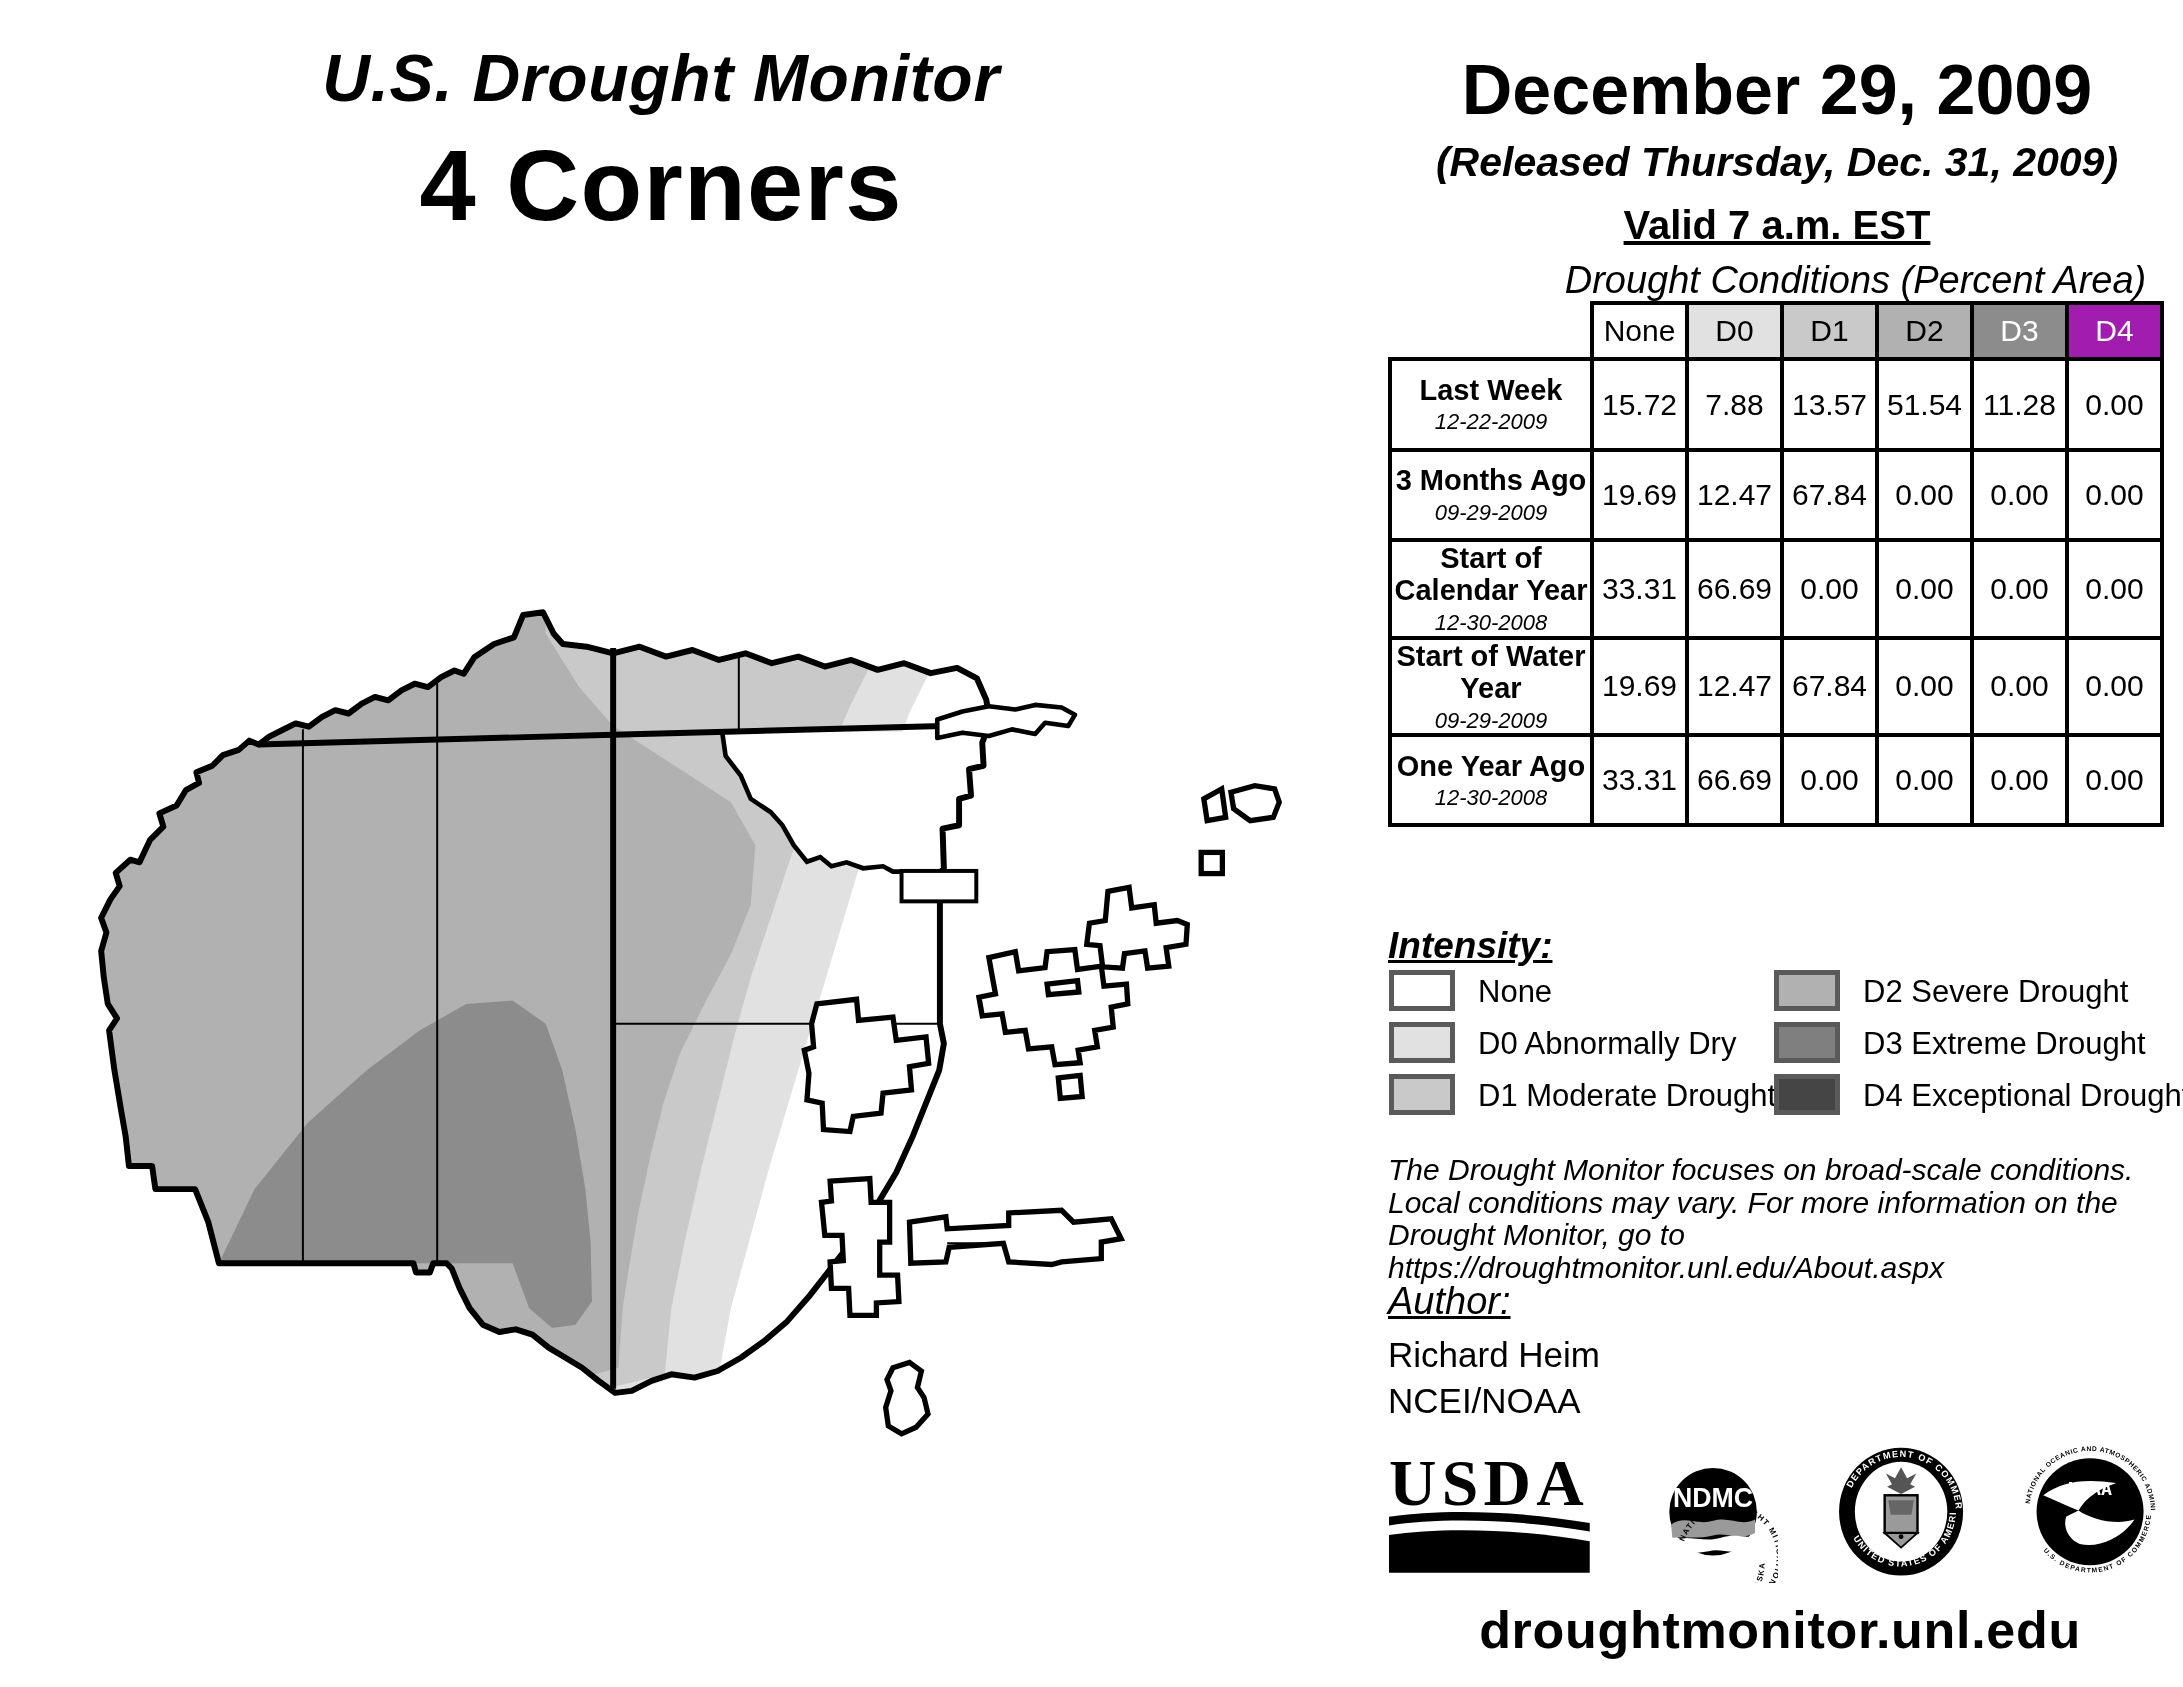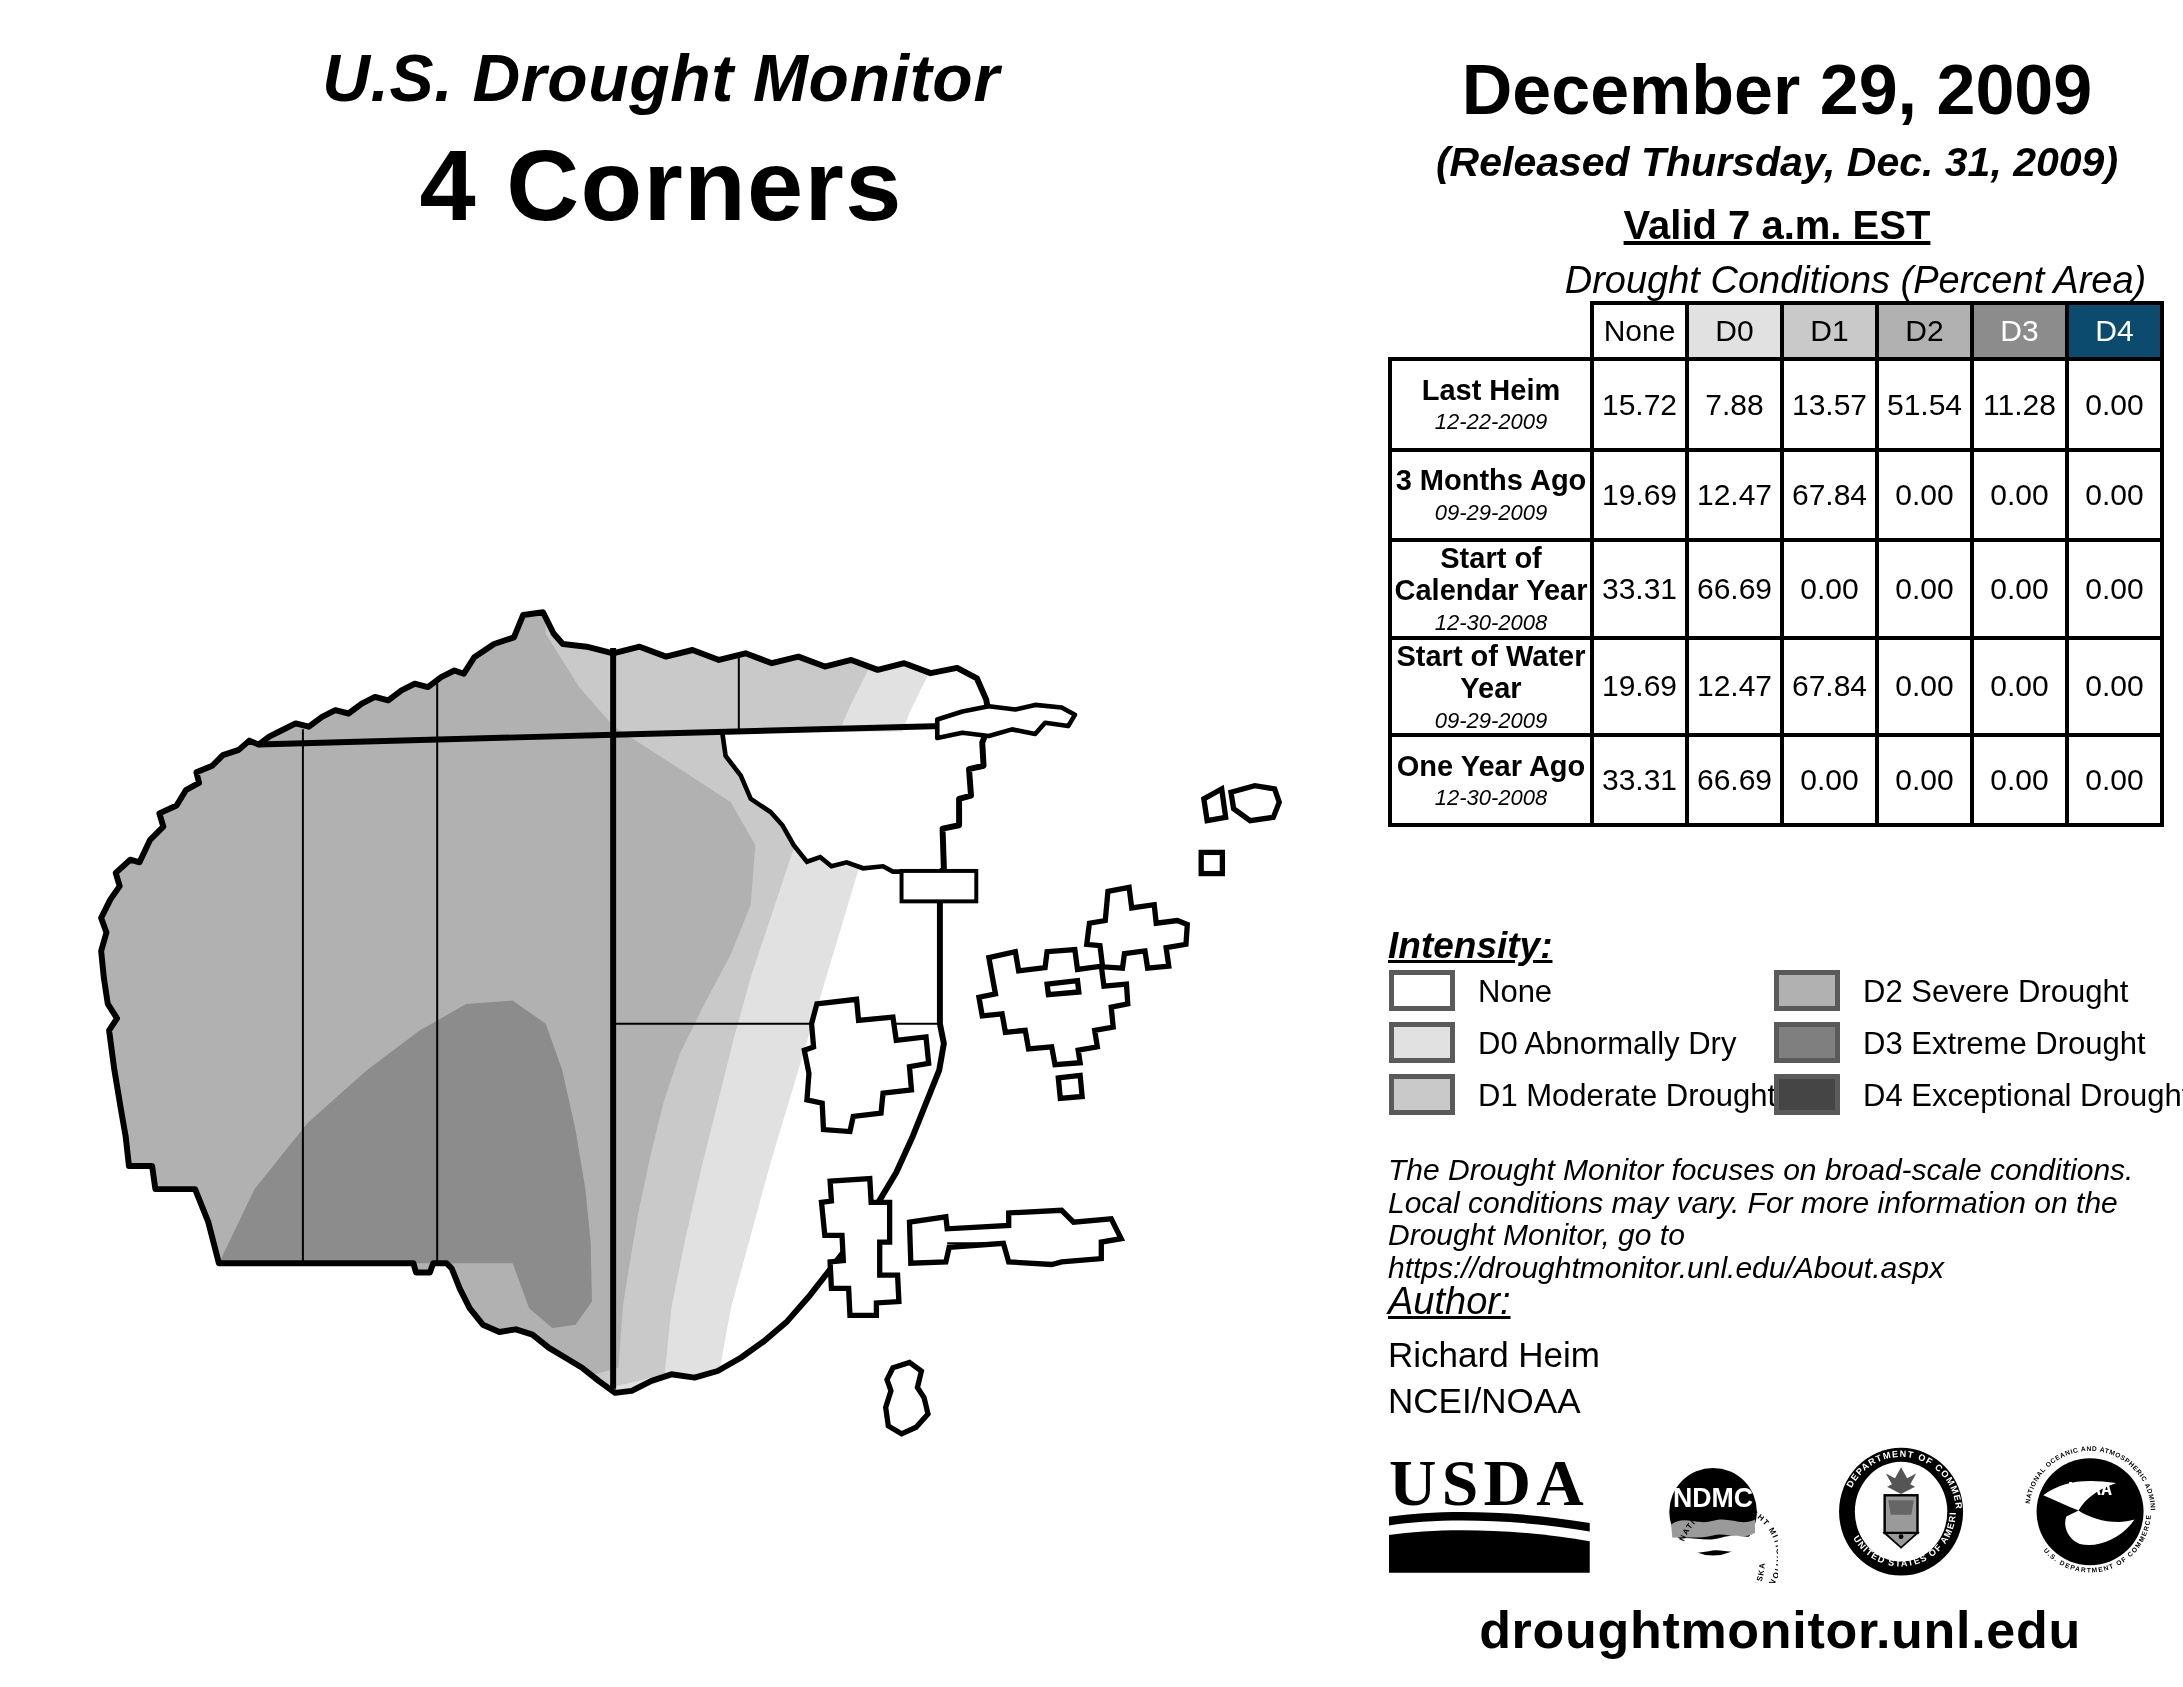--- a/index.html
+++ b/index.html
@@ -119,24 +119,24 @@
 <div class="abs" id="tbl-caption">Drought Conditions (Percent Area)</div>
 <table class="abs" id="cond-table">
   <tbody>
       <tr class="hrow">
     <td class="corner coln"></td>
     <th class="colv lightcell" style="background: rgb(255, 255, 255);">None</th>
     <th class="colv lightcell" style="background: rgb(225, 225, 225);">D0</th>
     <th class="colv lightcell" style="background: rgb(201, 201, 201);">D1</th>
     <th class="colv lightcell" style="background: rgb(177, 177, 177);">D2</th>
     <th class="colv darkcell" style="background: rgb(140, 140, 140);">D3</th>
-    <th class="colv darkcell" style="background: #0c4a6e;">D4</th>
+    <th class="colv darkcell" style="background: #a21caf;">D4</th>
   </tr>
   <tr class="r-tall2">
-    <td class="rl"><span>Last Heim</span><span class="dt">12-22-2009</span></td>
+    <td class="rl"><span>Last Week</span><span class="dt">12-22-2009</span></td>
     <td>15.72</td>
     <td>7.88</td>
     <td>13.57</td>
     <td>51.54</td>
     <td>11.28</td>
     <td>0.00</td>
   </tr>
   <tr class="r-std">
     <td class="rl"><span>3 Months Ago</span><span class="dt">09-29-2009</span></td>
     <td>19.69</td>

